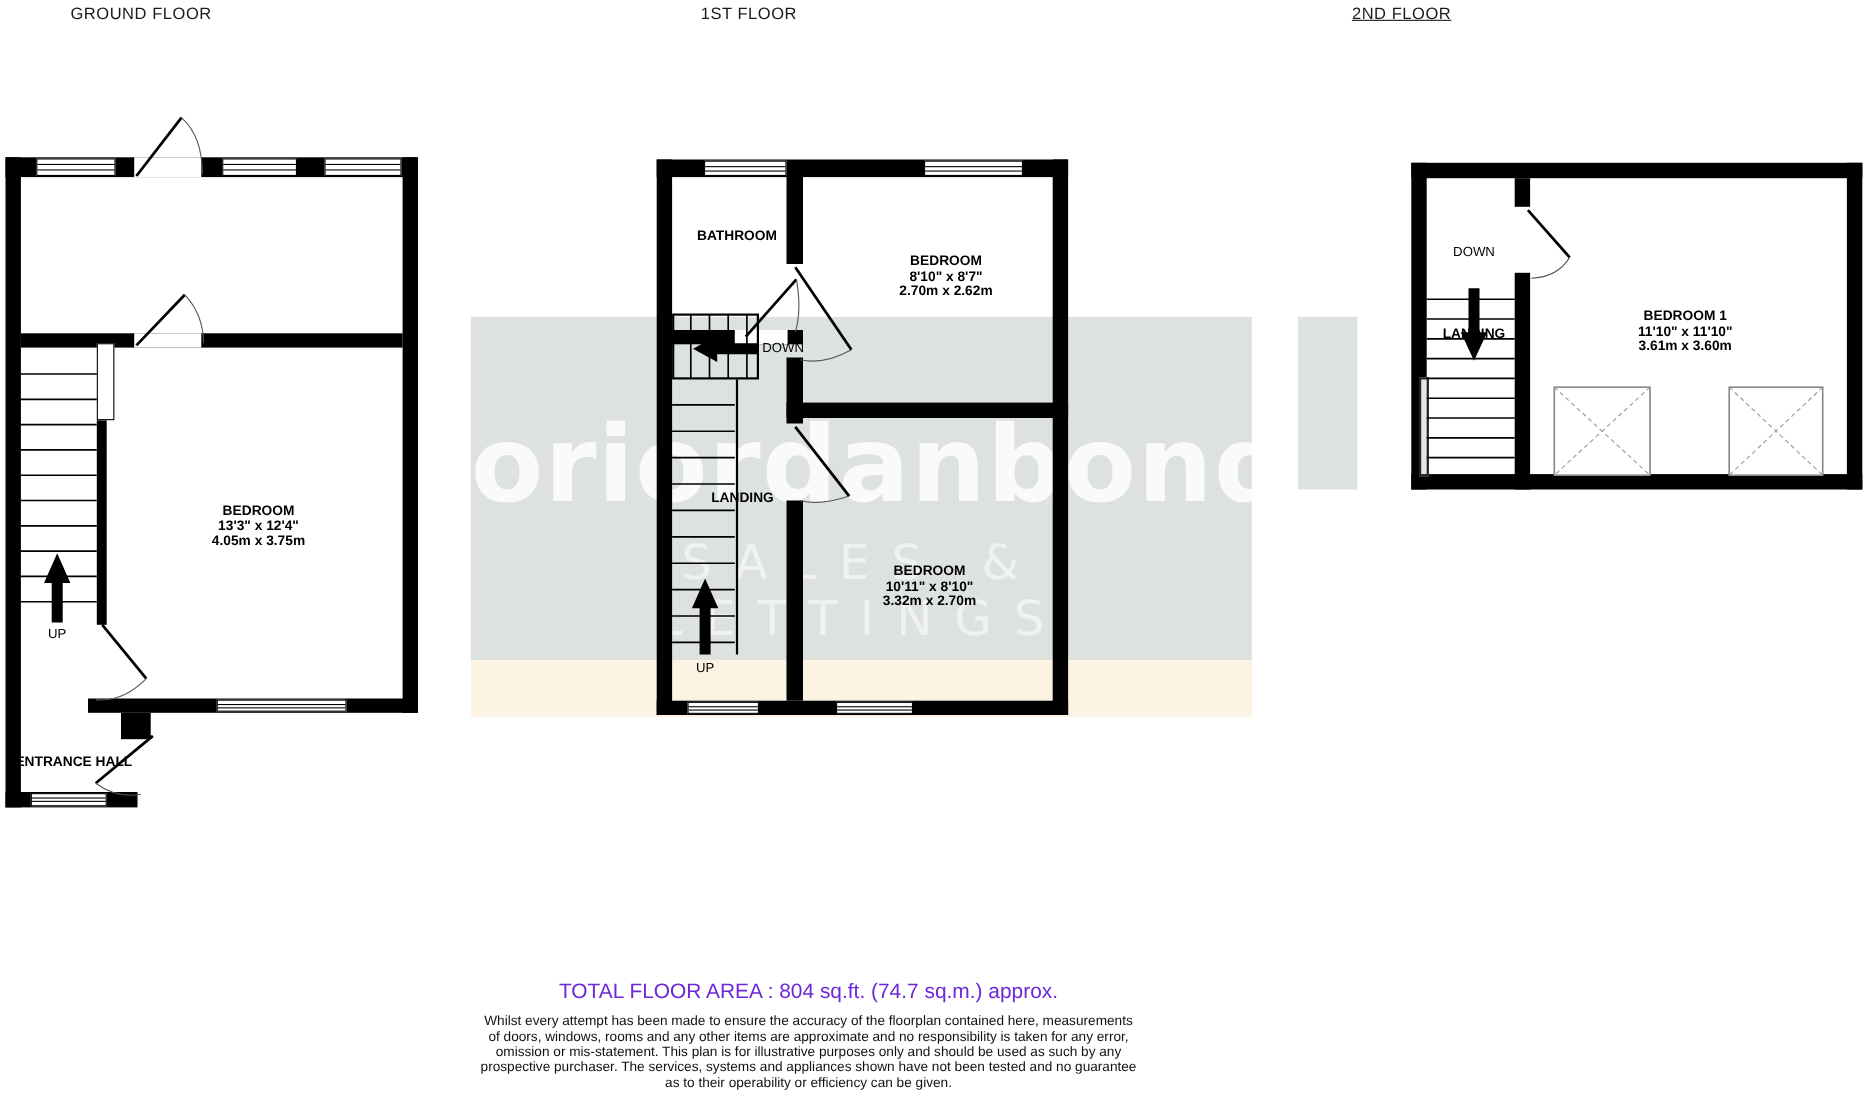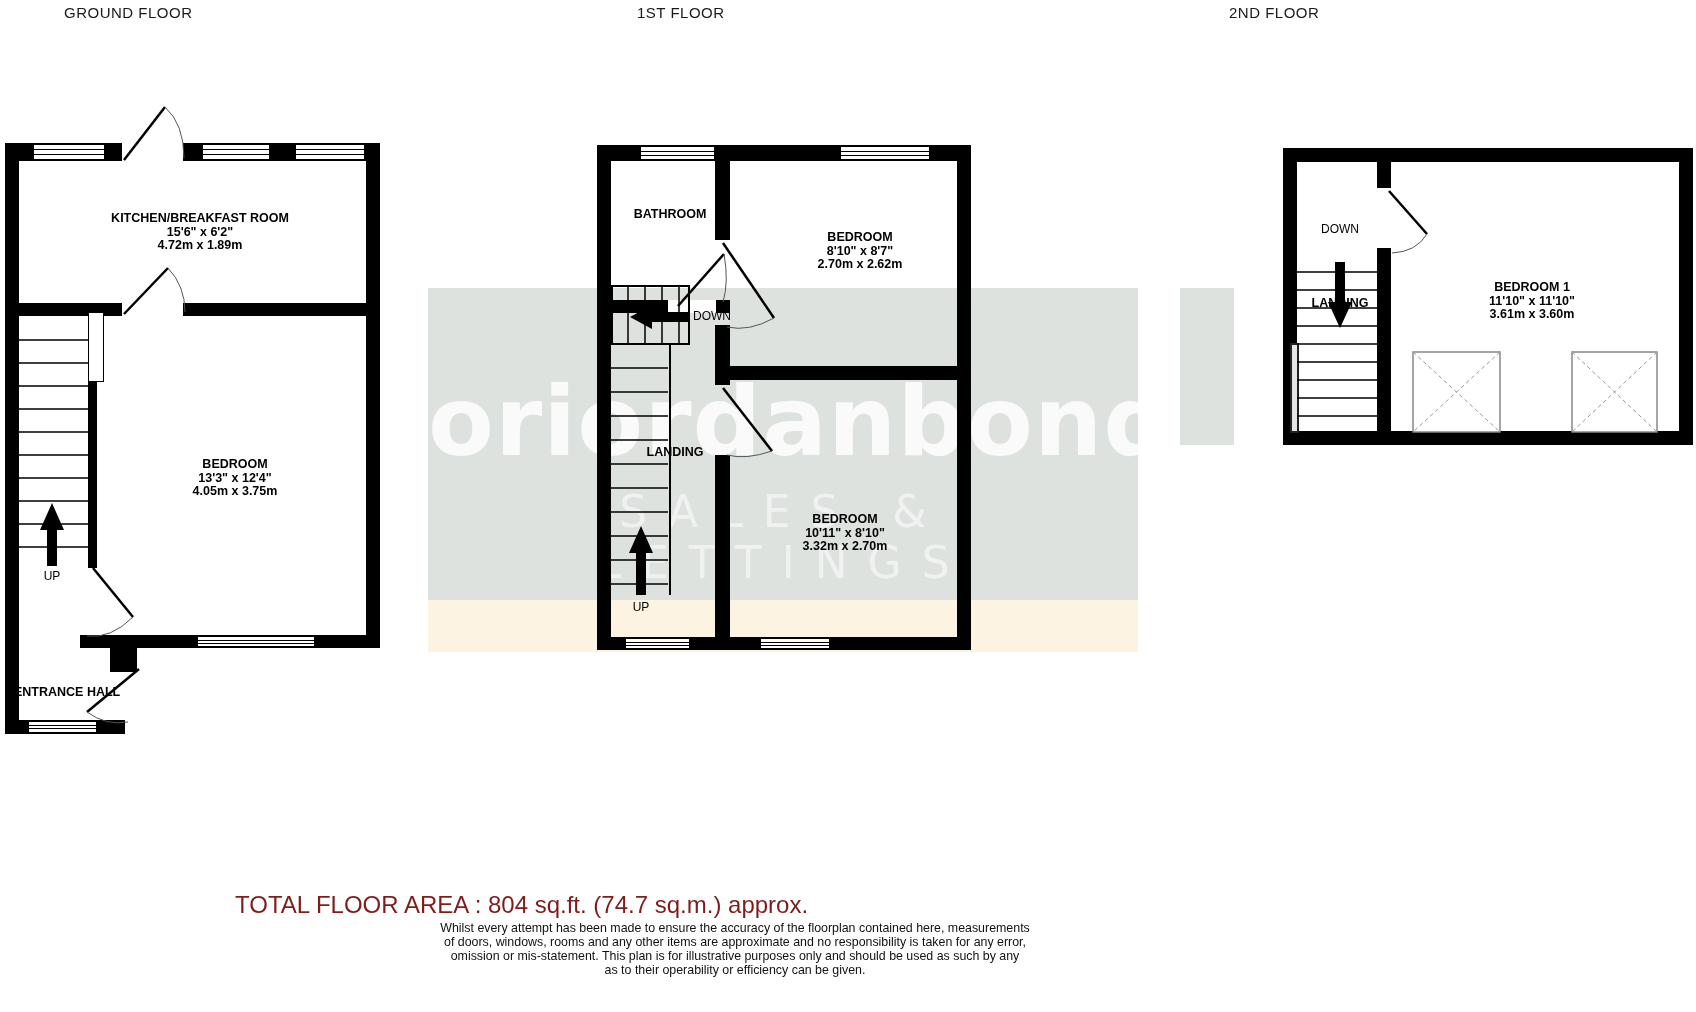--- a/index.html
+++ b/index.html
@@ -19,39 +19,39 @@
   .title{position:absolute;z-index:7;color:#1a1a1a;font-weight:normal;font-size:15px;
          letter-spacing:.5px;white-space:nowrap;}
   .small{font-size:12px;}
   .wm-brand{position:absolute;z-index:2;left:428px;top:366px;width:710px;text-align:center;
             font-size:96px;font-weight:bold;color:rgba(255,255,255,0.82);letter-spacing:1px;
             font-family:"DejaVu Sans", sans-serif;}
   .wm-tag{position:absolute;z-index:2;left:418px;top:486px;width:730px;text-align:center;
           font-size:44px;font-weight:normal;color:rgba(255,255,255,0.55);letter-spacing:20px;
           font-family:"DejaVu Sans", sans-serif;}
   .radiator{position:absolute;background:#e6e6e6;border:2px solid #222;z-index:5;box-sizing:border-box;}
-  .footer-total{position:absolute;left:235px;top:891px;width:1000px;z-index:7;
-                font-size:24px;color:#7f1d1d;}
+  .footer-total{position:absolute;left:235px;top:891px;width:1000px;text-align:center;z-index:7;
+                font-size:19px;color:#6d28d9;}
   .footer-disc{position:absolute;left:235px;top:921px;width:1000px;text-align:center;z-index:7;
                font-size:12.4px;line-height:14px;color:#111;}
 </style>
 </head>
 <body>
 
 <div id="canvas">
 
   <div class="band" style="left:428px;top:288px;width:710px;height:312px;background:#dde2df;"></div>
   <div class="band" style="left:428px;top:600px;width:710px;height:52px;background:#fdf3e2;"></div>
   <div class="band" style="left:1180px;top:288px;width:54px;height:157px;background:#dde2df;"></div>
   <div class="wm-brand">oriordanbond</div>
   <div class="wm-tag">SALES &amp; LETTINGS</div>
 
   <div class="title" style="left:64px;top:4px;width:200px;">GROUND FLOOR</div>
   <div class="title" style="left:637px;top:4px;width:200px;">1ST FLOOR</div>
-  <div class="title" style="left:1229px;top:4px;width:200px;">2ND FLOOR</div>
+  <div class="title" style="left:1229px;top:4px;width:200px;text-decoration:underline;">2ND FLOOR</div>
 
   <div class="wall" style="left:5px;top:143px;width:14px;height:591px;"></div>
   <div class="wall" style="left:5px;top:143px;width:375px;height:18px;"></div>
   <div class="wall" style="left:366px;top:143px;width:14px;height:505px;"></div>
   <div class="gap" style="left:122px;top:143px;width:61px;height:18px;z-index:4;"></div>
   <div class="win" style="left:33px;top:144px;width:72px;height:16px;"></div>
   <div class="win" style="left:202px;top:144px;width:68px;height:16px;"></div>
   <div class="win" style="left:295px;top:144px;width:70px;height:16px;"></div>
 
   <div class="wall" style="left:19px;top:303px;width:347px;height:13px;"></div>
@@ -141,25 +141,20 @@
     <g stroke="#888" stroke-width="1.5" fill="#fff">
       <rect x="1413" y="352" width="87" height="80"></rect>
         <rect x="1572" y="352" width="85" height="80"></rect>
     </g>
     <g stroke="#999" stroke-width="1" stroke-dasharray="4 3" fill="none">
       <path d="M1413 352 L1500 432 M1500 352 L1413 432"></path>
       <path d="M1572 352 L1657 432 M1657 352 L1572 432"></path>
     </g>
   </svg>
 
-  <div class="lbl" style="left:60px;top:212px;width:280px;">
-    <div>KITCHEN/BREAKFAST ROOM</div>
-    <div>15'6" x 6'2"</div>
-    <div>4.72m x 1.89m</div>
-  </div>
   <div class="lbl" style="left:95px;top:458px;width:280px;">
     <div>BEDROOM</div>
     <div>13'3" x 12'4"</div>
     <div>4.05m x 3.75m</div>
   </div>
   <div class="lbl" style="left:14px;top:686px;width:160px;text-align:left;">ENTRANCE HALL</div>
   <div class="lbl small" style="left:36px;top:570px;width:32px;font-weight:normal;">UP</div>
 
   <div class="lbl" style="left:600px;top:208px;width:140px;">BATHROOM</div>
   <div class="lbl" style="left:720px;top:231px;width:280px;">
@@ -182,16 +177,17 @@
     <div>3.61m x 3.60m</div>
   </div>
   <div class="lbl" style="left:1296px;top:297px;width:88px;">LANDING</div>
   <div class="lbl small" style="left:1310px;top:223px;width:60px;font-weight:normal;">DOWN</div>
 
   <div class="footer-total">TOTAL FLOOR AREA : 804 sq.ft. (74.7 sq.m.) approx.</div>
   <div class="footer-disc">
     <div>Whilst every attempt has been made to ensure the accuracy of the floorplan contained here, measurements</div>
     <div>of doors, windows, rooms and any other items are approximate and no responsibility is taken for any error,</div>
     <div>omission or mis-statement. This plan is for illustrative purposes only and should be used as such by any</div>
+    <div>prospective purchaser. The services, systems and appliances shown have not been tested and no guarantee</div>
     <div>as to their operability or efficiency can be given.</div>
   </div>
 
 </div>
 
 </body></html>

